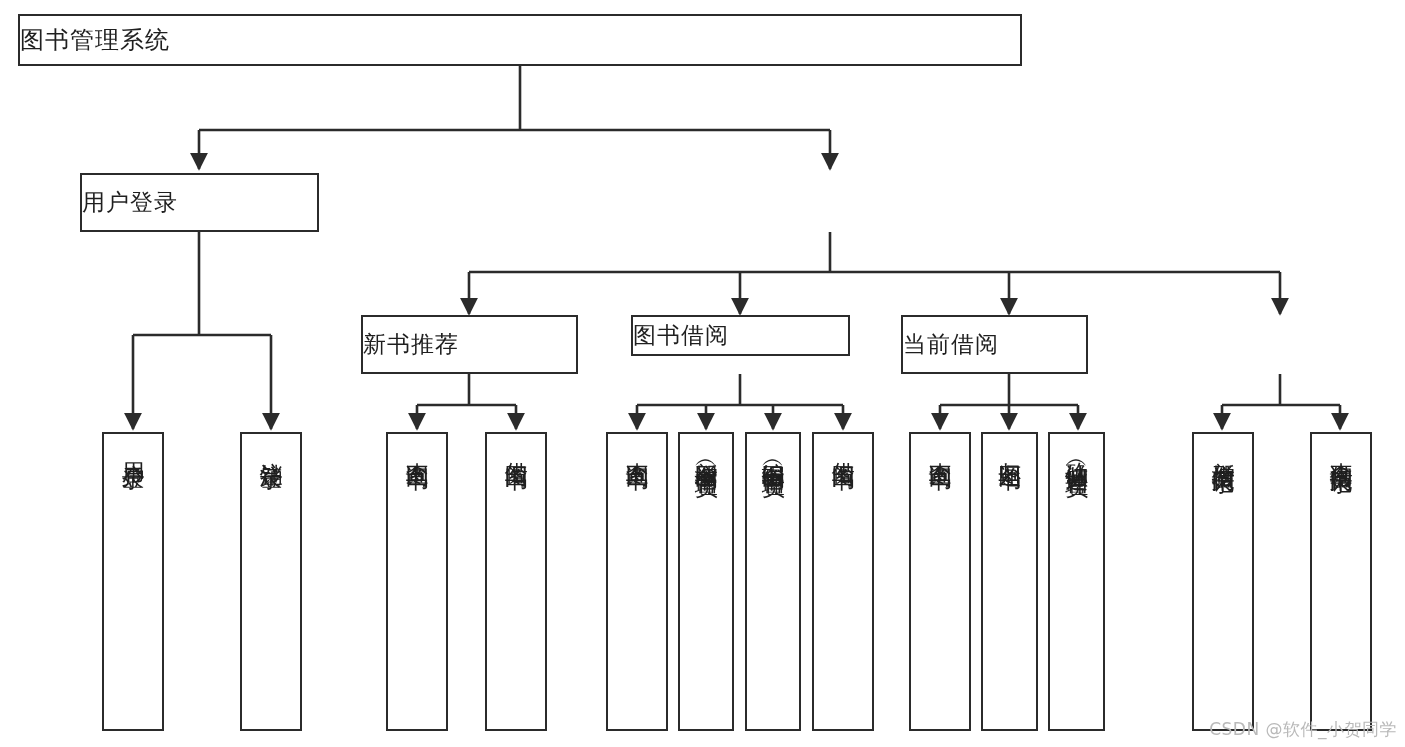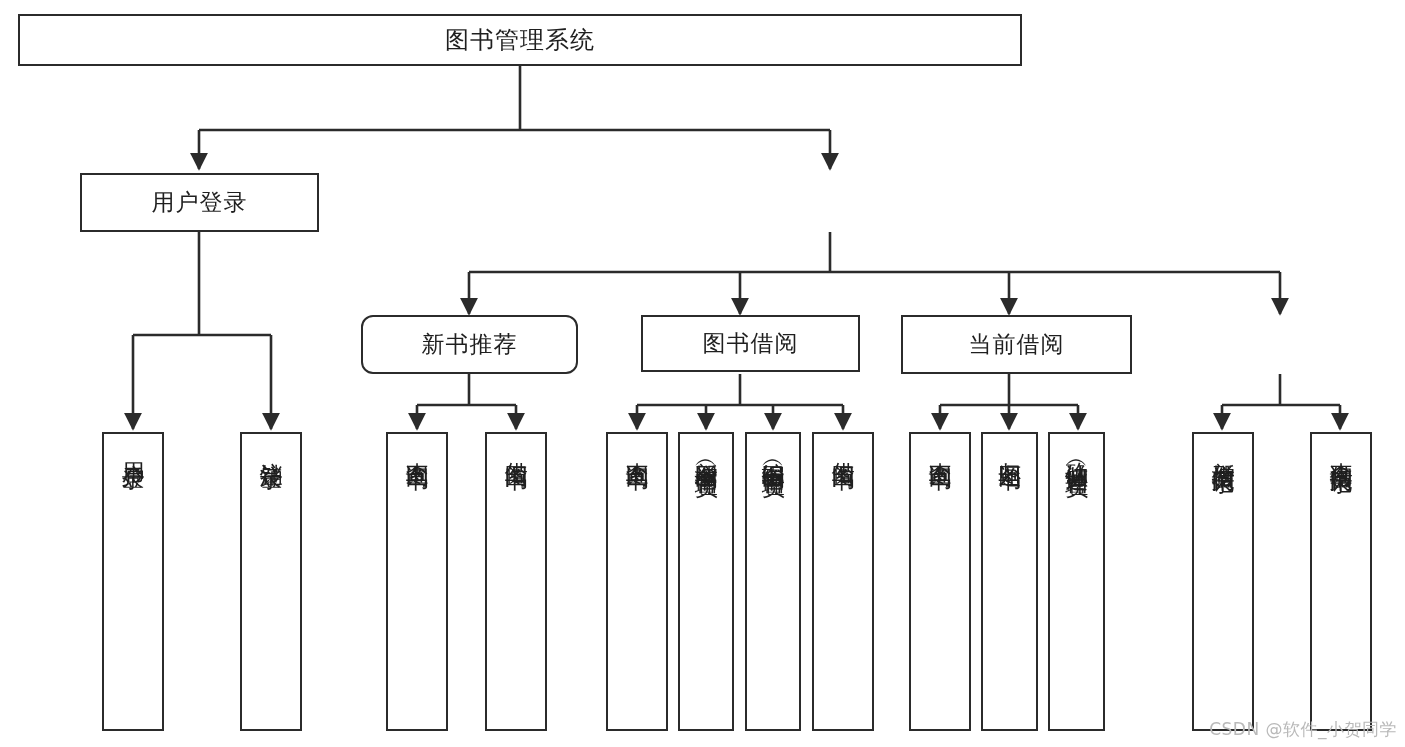--- a/index.html
+++ b/index.html
@@ -27,21 +27,21 @@
     pointer-events: none;
   }
   .node {
     position: absolute;
     box-sizing: border-box;
     border: 2px solid #2b2b2b;
     background: #ffffff;
     color: #1f1f1f;
     display: flex;
     align-items: center;
-    justify-content: center;
+    justify-content: flex-start;
     overflow: hidden;
   }
   .node.h-node {
     font-size: 23px;
     letter-spacing: 1px;
     line-height: 1.1;
   }
   .node.root {
     font-size: 24px;
   }
@@ -129,27 +129,27 @@
   </svg>
 
   <div class="node h-node root" style="left:18px; top:14px; width:1004px; height:52px;">
     <span>图书管理系统</span>
   </div>
 
   <div class="node h-node" style="left:80px; top:173px; width:239px; height:59px;">
     <span>用户登录</span>
   </div>
 
-  <div class="node h-node" style="left:361px; top:315px; width:217px; height:59px;border-radius:12px;">
+  <div class="node h-node" style="left:361px; top:315px; width:217px; height:59px;">
     <span>新书推荐</span>
   </div>
-  <div class="node h-node" style="left:631px; top:315px; width:219px; height:57px;margin-left:10px;">
+  <div class="node h-node" style="left:631px; top:315px; width:219px; height:41px;">
     <span>图书借阅</span>
   </div>
-  <div class="node h-node" style="left:901px; top:315px; width:231px; height:59px;">
+  <div class="node h-node" style="left:901px; top:315px; width:187px; height:59px;">
     <span>当前借阅</span>
   </div>
 
   <div class="node v-node" style="left:102px; top:432px; width:62px; height:299px;">
     <span class="vtext">用户登录</span>
   </div>
   <div class="node v-node" style="left:240px; top:432px; width:62px; height:299px;">
     <span class="vtext">注销登录</span>
   </div>
 

